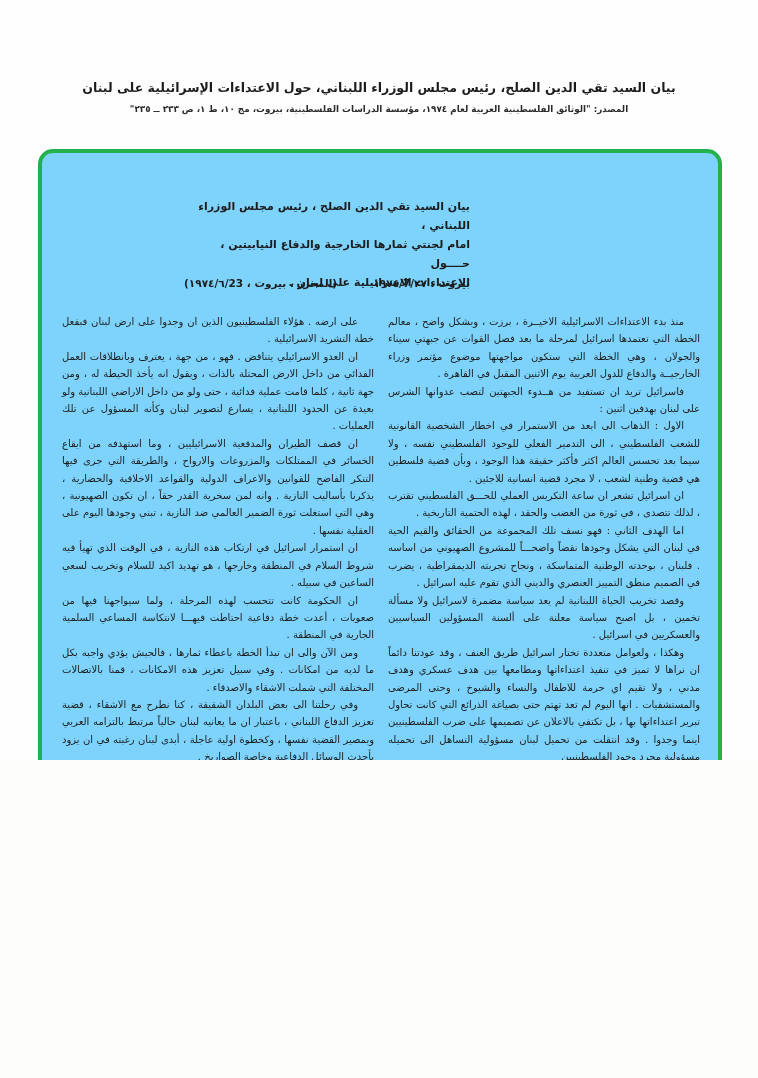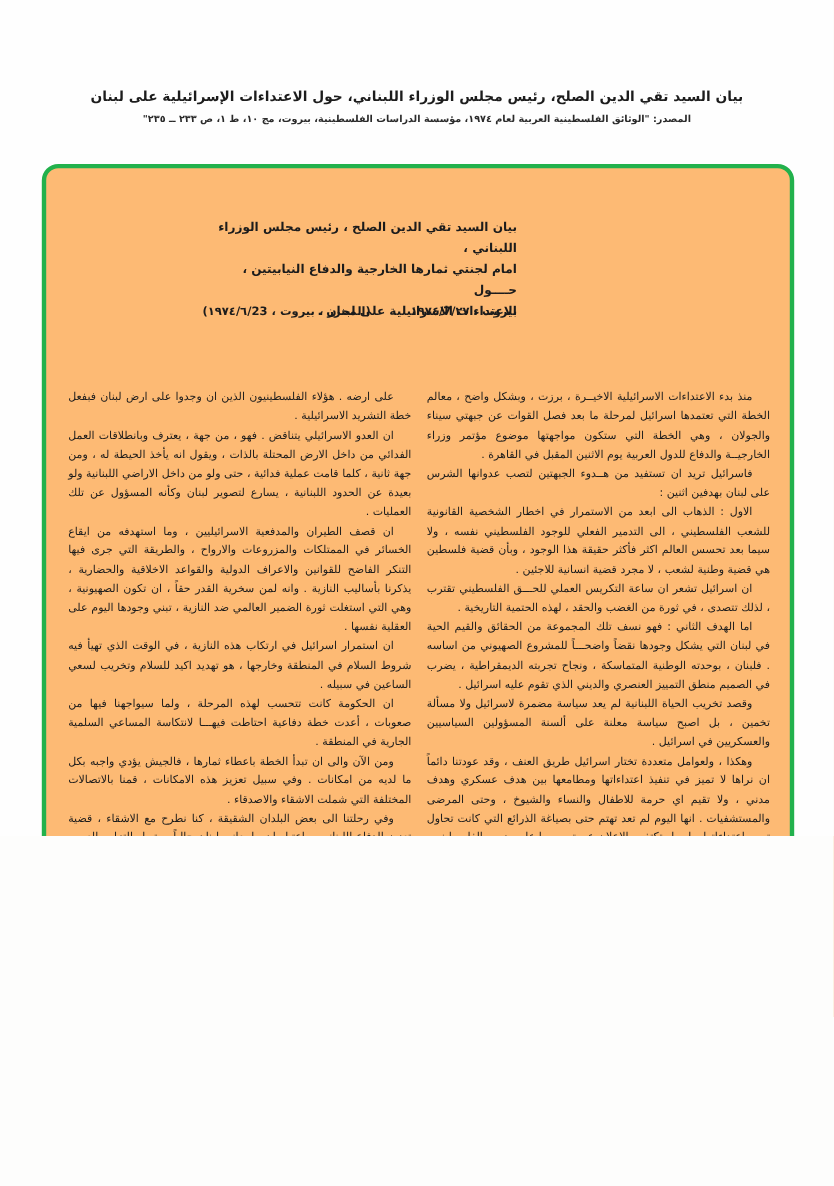--- a/index.html
+++ b/index.html
@@ -35,21 +35,21 @@
     color: #2a2a2a;
   }
   .frame {
     position: absolute;
     top: 149px;
     left: 38px;
     width: 684px;
     height: 881px;
     border: 4px solid #22b14c;
     border-radius: 15px;
-    background: #fdba74;
+    background: #7dd3fc;
   }
   .doc-title {
     position: absolute;
     top: 44px;
     right: 248px;
     width: 286px;
     font-size: 11px;
     font-weight: bold;
     line-height: 19px;
     text-align: right;
@@ -71,21 +71,20 @@
     left: 20px;
     display: flex;
     gap: 14px;
     align-items: flex-start;
   }
   .col {
     width: 312px;
     font-size: 10px;
     line-height: 17.4px;
     text-align: justify;
-    margin-top: 40px;
   }
   .col p {
     text-indent: 16px;
     margin: 0;
   }
   .page-num {
     position: absolute;
     top: 1042px;
     left: 0; right: 0;
     text-align: center;

